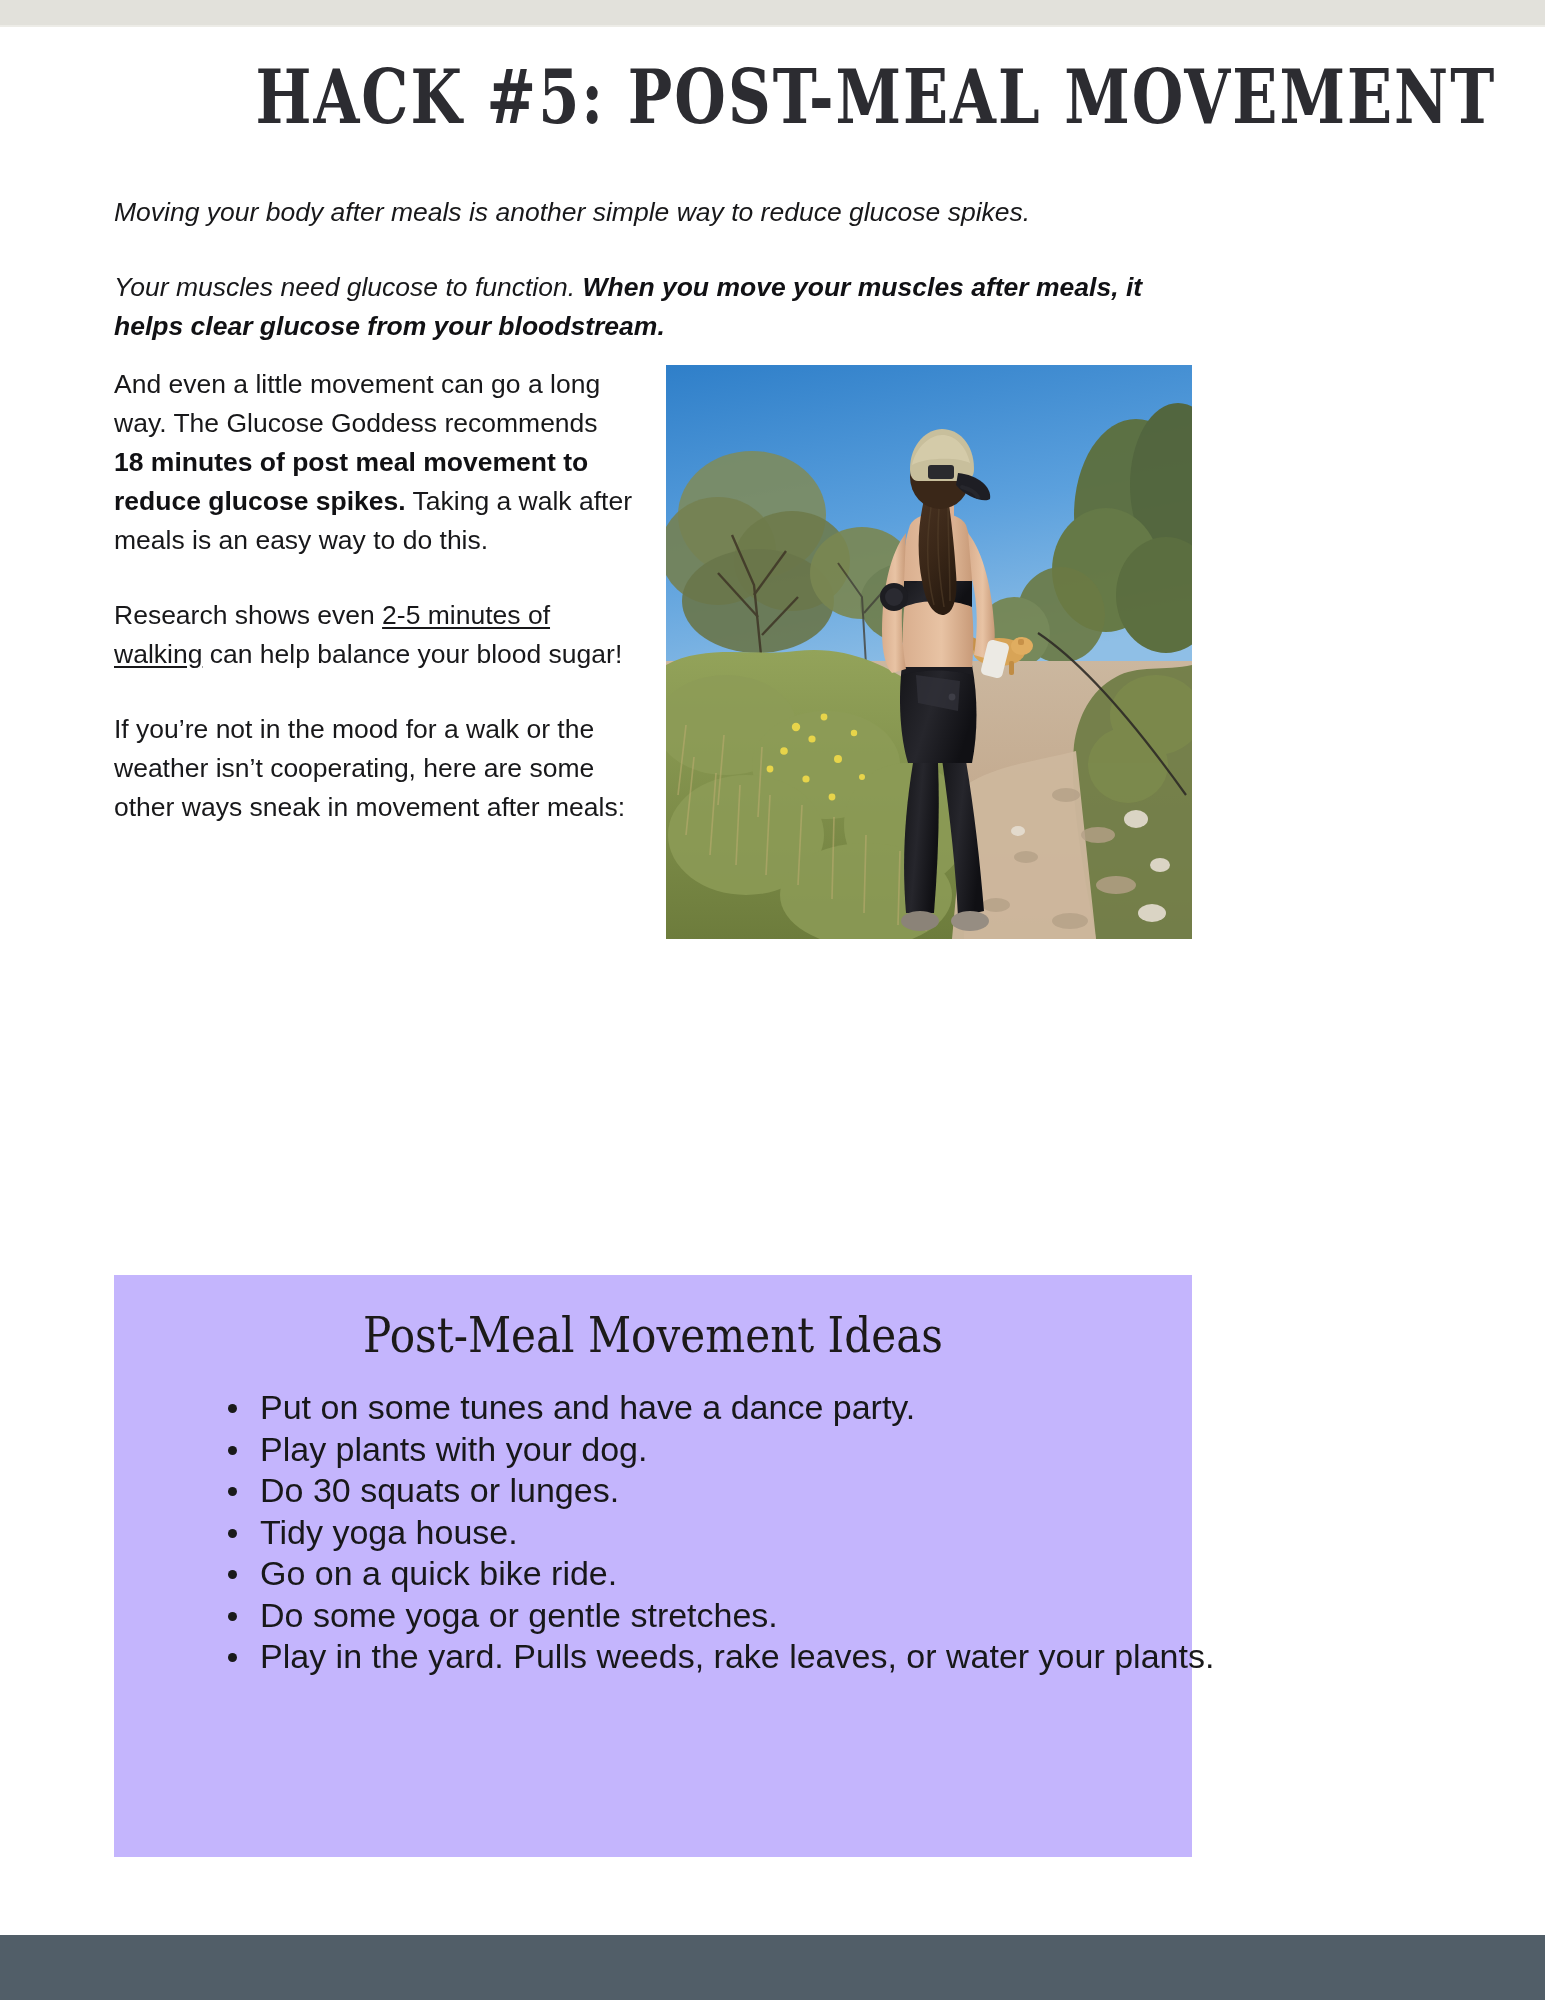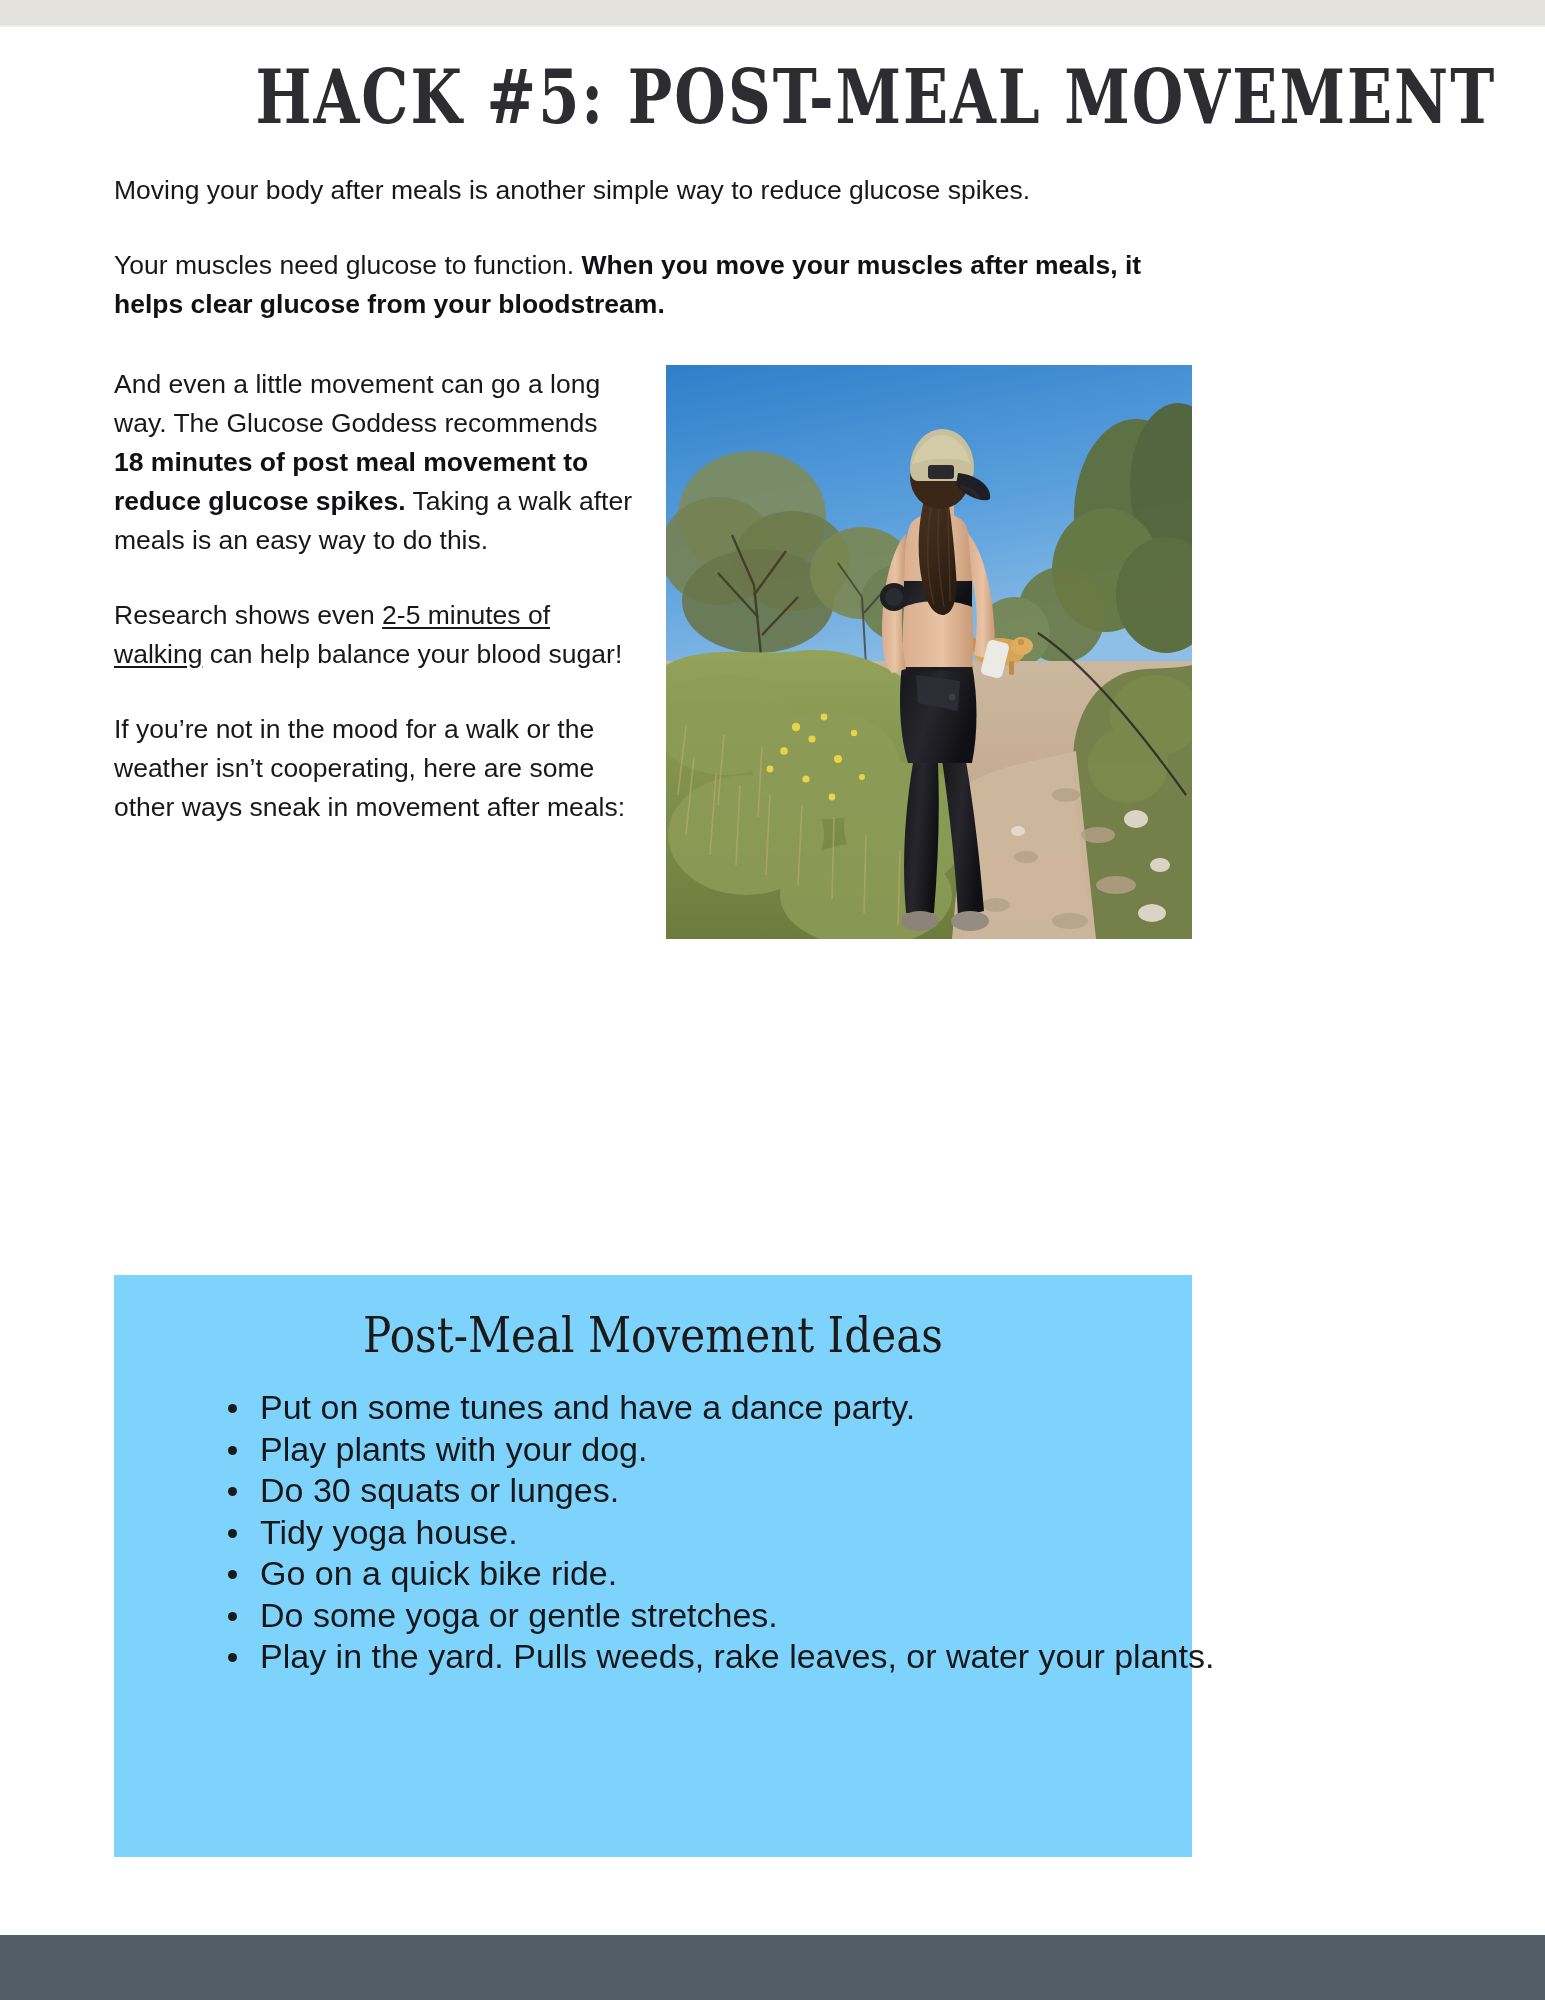--- a/index.html
+++ b/index.html
@@ -56,22 +56,23 @@
     color: #2c2c31;
     transform: scaleX(0.80);
     transform-origin: center top;
     white-space: nowrap;
   }
 
   
   .intro-block {
     position: absolute;
     left: 66px;
-    top: 144px;
+    top: 166px;
     width: 1030px;
+    font-style: italic;
   }
   .para {
     font-size: 26.5px;
     line-height: 39px;
     color: #18181a;
     margin: 0 0 36px 0;
     font-family: "Liberation Sans", sans-serif;
   }
   .para:last-child { margin-bottom: 0; }
   .para b, .strong {
@@ -107,21 +108,21 @@
   }
   .photo svg { display: block; }
 
   
   .ideas-box {
     position: absolute;
     left: 66px;
     top: 1248px;
     width: 1078px;
     height: 582px;
-    background: #7dd3fc;
+    background: #c4b5fd;
   }
   .ideas-title {
     position: absolute;
     left: 0;
     top: 32px;
     width: 1078px;
     text-align: center;
     font-family: "DejaVu Serif", "Liberation Serif", serif;
     font-weight: 400;
     font-size: 49px;

